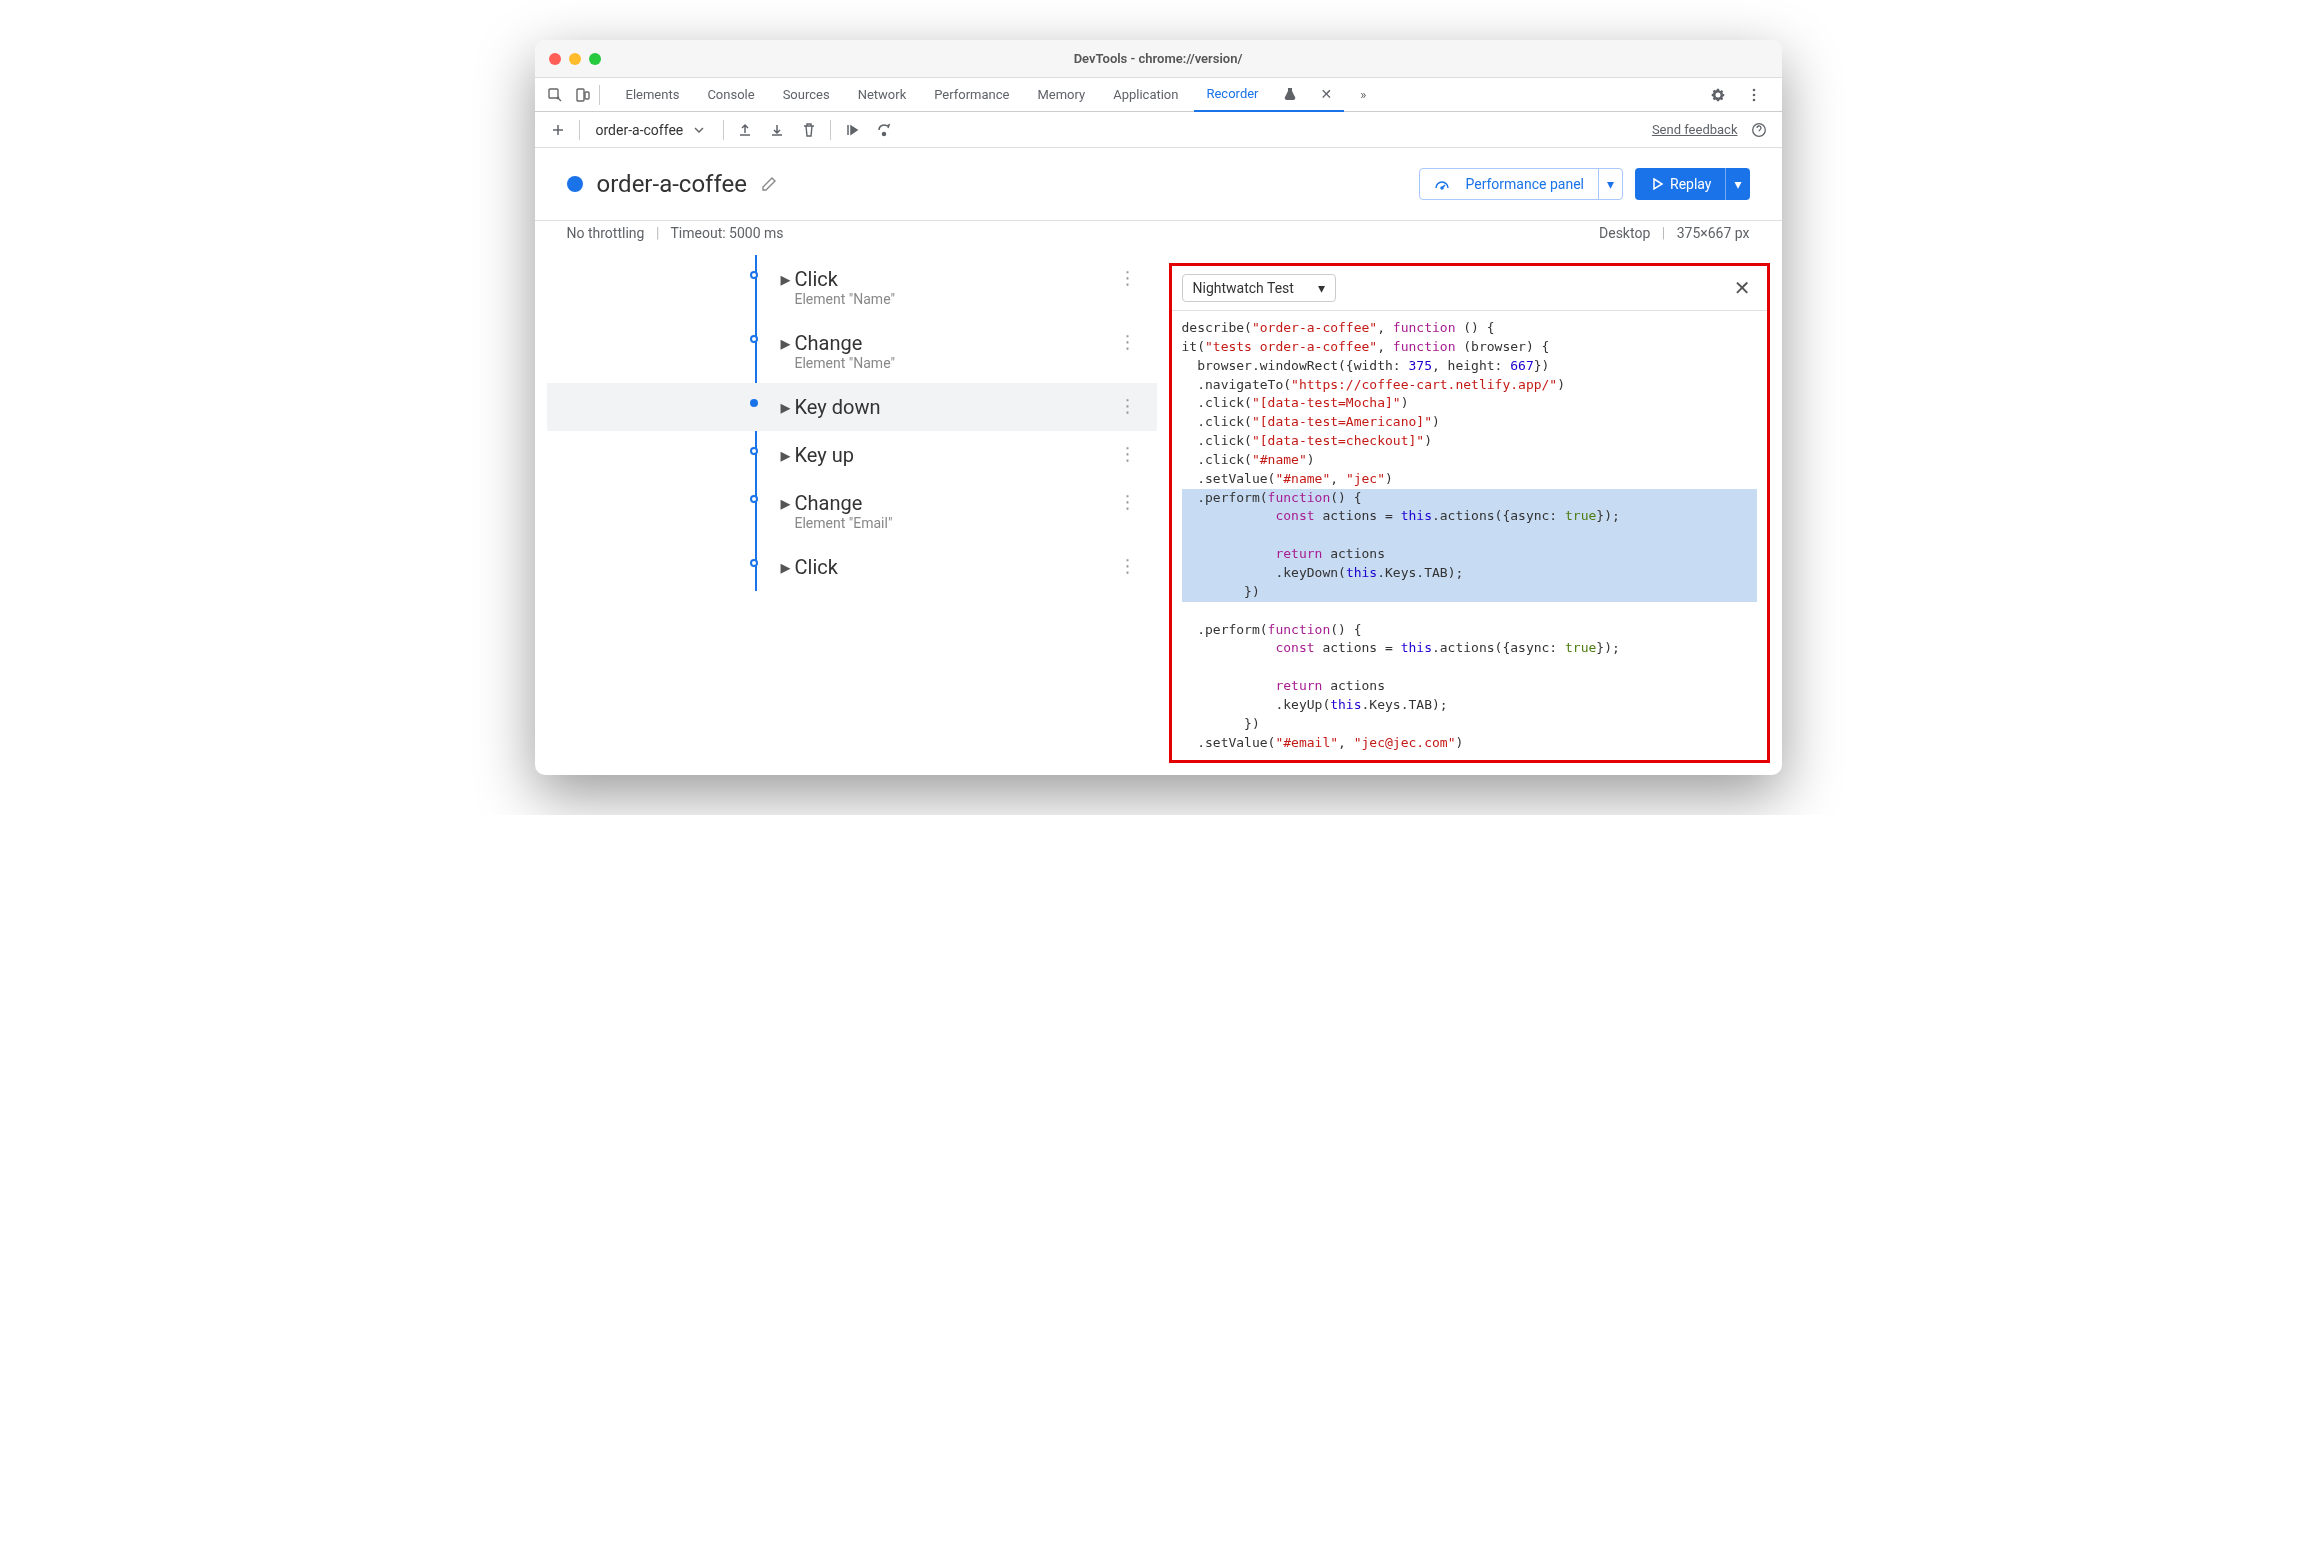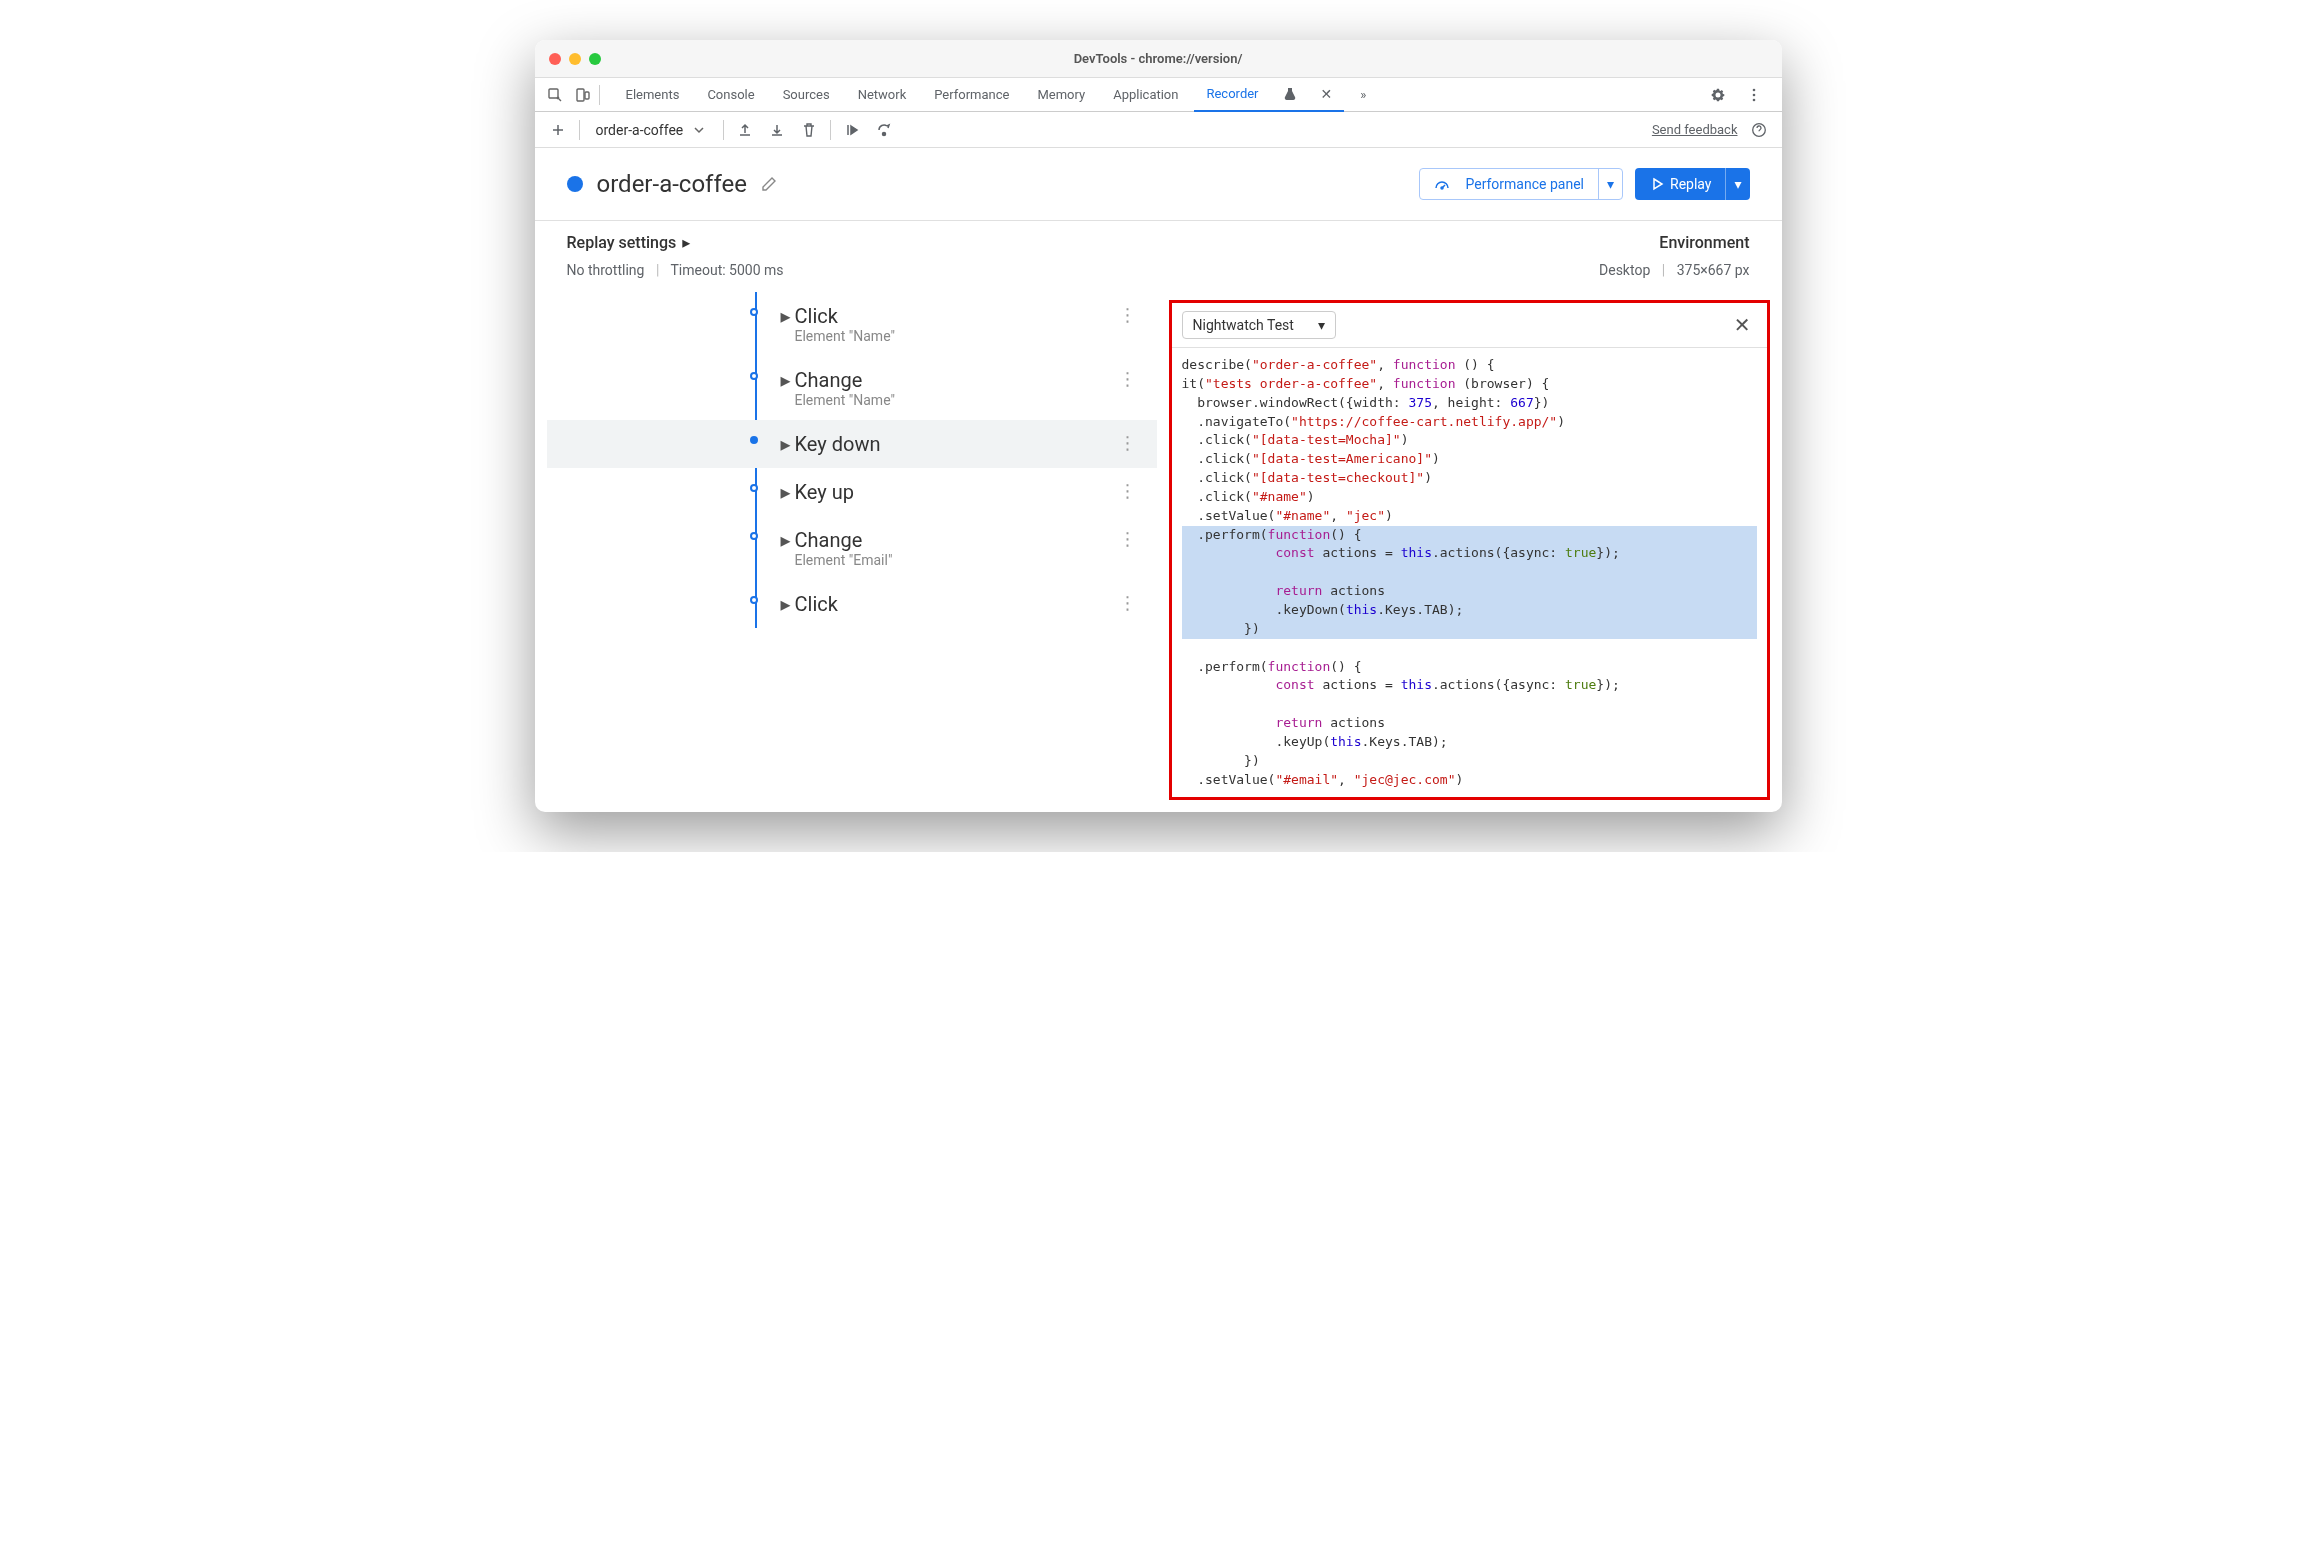--- a/index.html
+++ b/index.html
@@ -336,27 +336,20 @@
           <svg viewBox="0 0 16 16" fill="none" stroke="#fff" stroke-width="1.5">
               <path d="M5 3l8 5-8 5V3z" fill="none"></path>
             </svg>
           <span>Replay</span>
         </div>
         <div class="drop">▾</div>
       </div>
     </div>
   </div>
 
-  <div class="settings-row">
-    <h3>
-      <span>Replay settings</span>
-      <span>▸</span>
-    </h3>
-    <h3>Environment</h3>
-  </div>
   <div class="settings-row2">
     <div>
       <span>No throttling</span>
       <span class="sep">|</span>
       <span>Timeout: 5000 ms</span>
     </div>
     <div>
       <span>Desktop</span>
       <span class="sep">|</span>
       <span>375×667 px</span>

